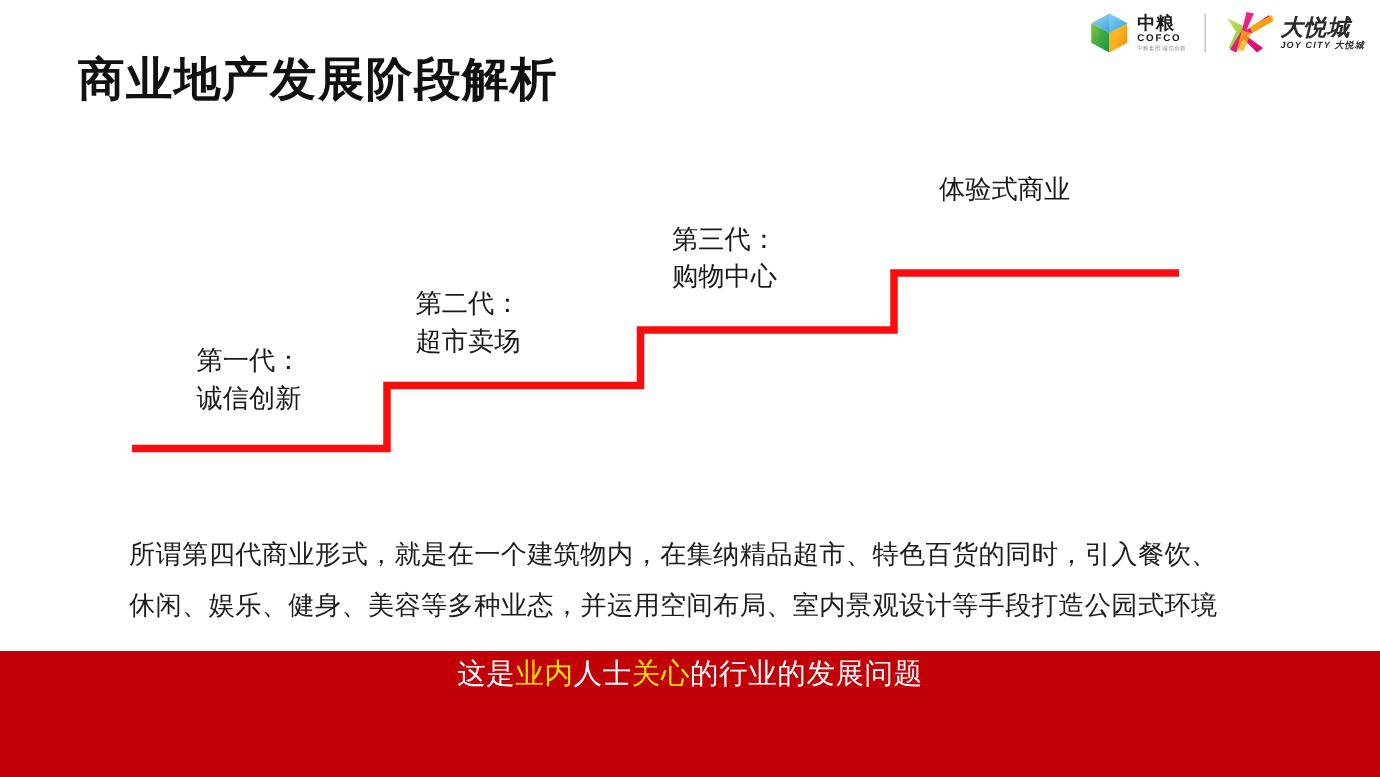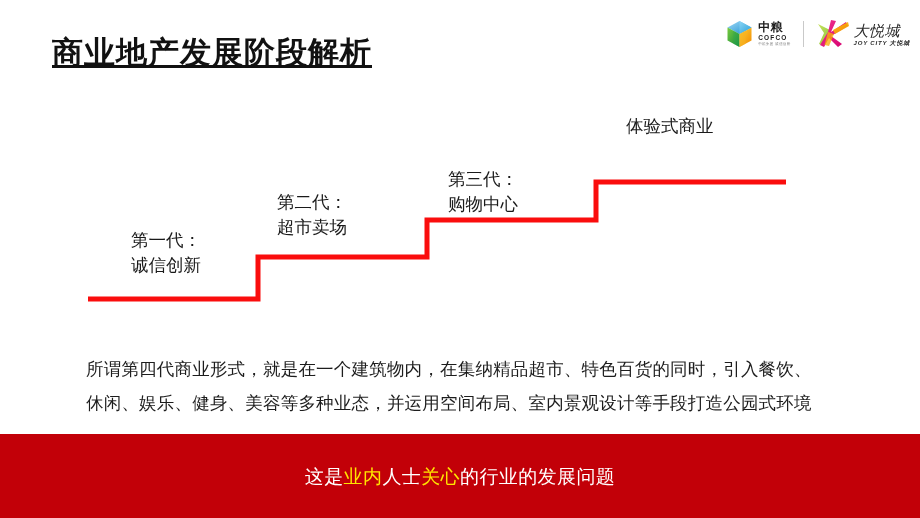--- a/index.html
+++ b/index.html
@@ -14,21 +14,21 @@
     position: relative;
     width: 920px;
     height: 518px;
     background: #ffffff;
     overflow: hidden;
   }
 
   
   .logo-bar {
     position: absolute;
-    top: 14px;
+    top: 2px;
     right: 10px;
     display: flex;
     align-items: center;
     height: 40px;
   }
   .logo-cofco {
     display: flex;
     align-items: center;
     gap: 5px;
   }
@@ -77,21 +77,21 @@
     width: 34px;
     height: 30px;
   }
   .joy-text {
     display: flex;
     flex-direction: column;
     line-height: 1;
   }
   .joy-cn {
     font-size: 15px;
-    font-weight: normal;
+    font-weight: bold;
     font-style: italic;
     color: #2a2a2a;
     letter-spacing: 0.5px;
   }
   .joy-en {
     font-size: 6px;
     font-weight: bold;
     font-style: italic;
     color: #2a2a2a;
     letter-spacing: 0.8px;
@@ -102,21 +102,20 @@
   
   #page-title {
     position: absolute;
     left: 52px;
     top: 32px;
     font-size: 31px;
     font-weight: bold;
     color: #111111;
     letter-spacing: 1px;
     white-space: nowrap;
-    text-decoration: underline;
   }
 
   
   #staircase {
     position: absolute;
     left: 0;
     top: 0;
     width: 920px;
     height: 440px;
     pointer-events: none;
@@ -150,21 +149,20 @@
 
   
   #red-banner {
     position: absolute;
     left: 0;
     top: 434px;
     width: 920px;
     height: 84px;
     background: #C20008;
     display: flex;
-    align-items: center;
     justify-content: center;
   }
   .banner-line {
     font-size: 19px;
     color: #ffffff;
     line-height: 31px;
     letter-spacing: 0.4px;
     white-space: nowrap;
   }
   .hl { color: #FFE400; }
@@ -252,21 +250,21 @@
   </svg>
 
   <div class="step-label" id="label-gen1" style="left: 114px; top: 228px; margin-left: 17px;">
     <span class="l1">第一代：</span>
     <span class="l2">诚信创新</span>
   </div>
   <div class="step-label" id="label-gen2" style="left: 277px; top: 190px;">
     <span class="l1">第二代：</span>
     <span class="l2">超市卖场</span>
   </div>
-  <div class="step-label" id="label-gen3" style="left: 448px; top: 167px;">
+  <div class="step-label" id="label-gen3" style="left: 448px; top: 147px;">
     <span class="l1">第三代：</span>
     <span class="l2">购物中心</span>
   </div>
   <div class="step-label" id="label-gen4" style="left: 626px; top: 114px;">
     <span class="l2">体验式商业</span>
   </div>
 
   <div id="body-paragraph">所谓第四代商业形式，就是在一个建筑物内，在集纳精品超市、特色百货的同时，引入餐饮、休闲、娱乐、健身、美容等多种业态，并运用空间布局、室内景观设计等手段打造公园式环境</div>
 
   <div id="red-banner" style="background: rgb(194, 0, 8);">

